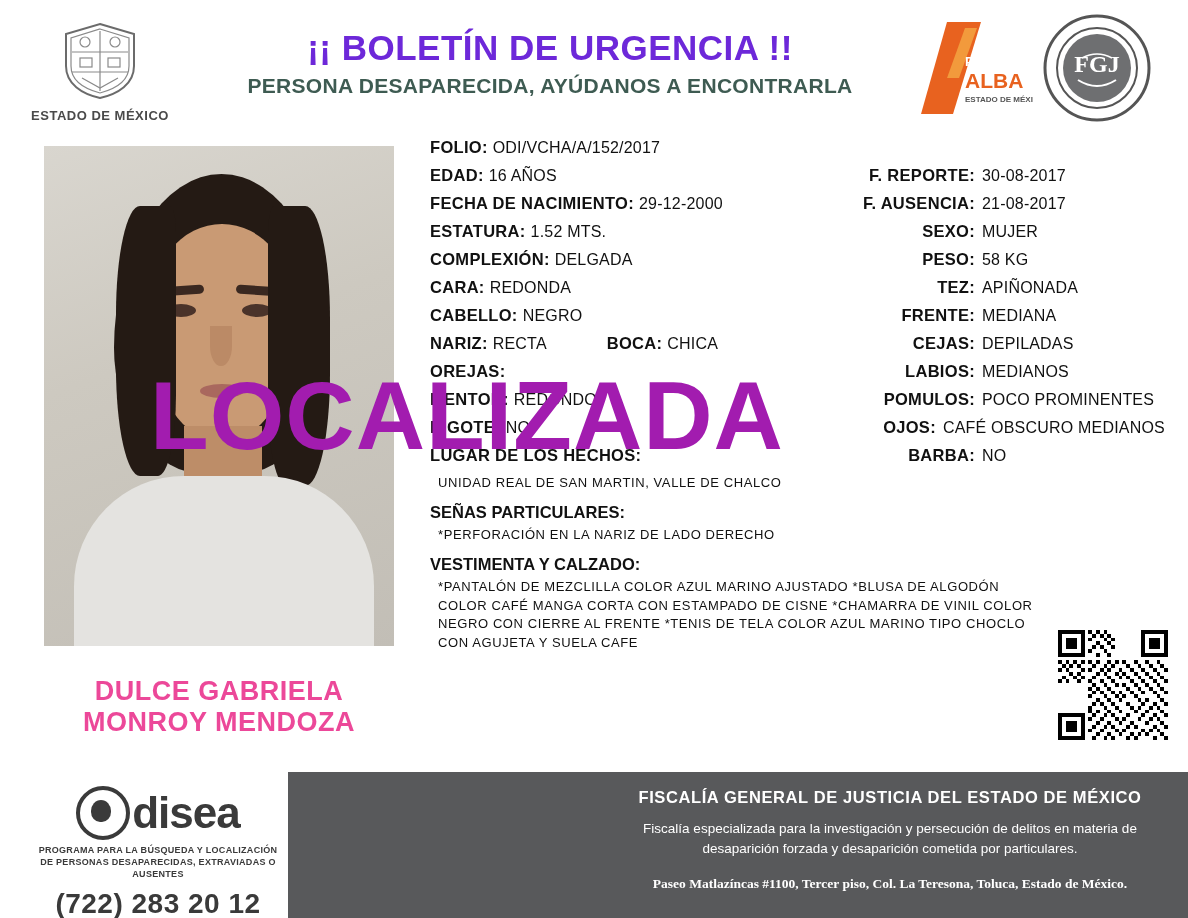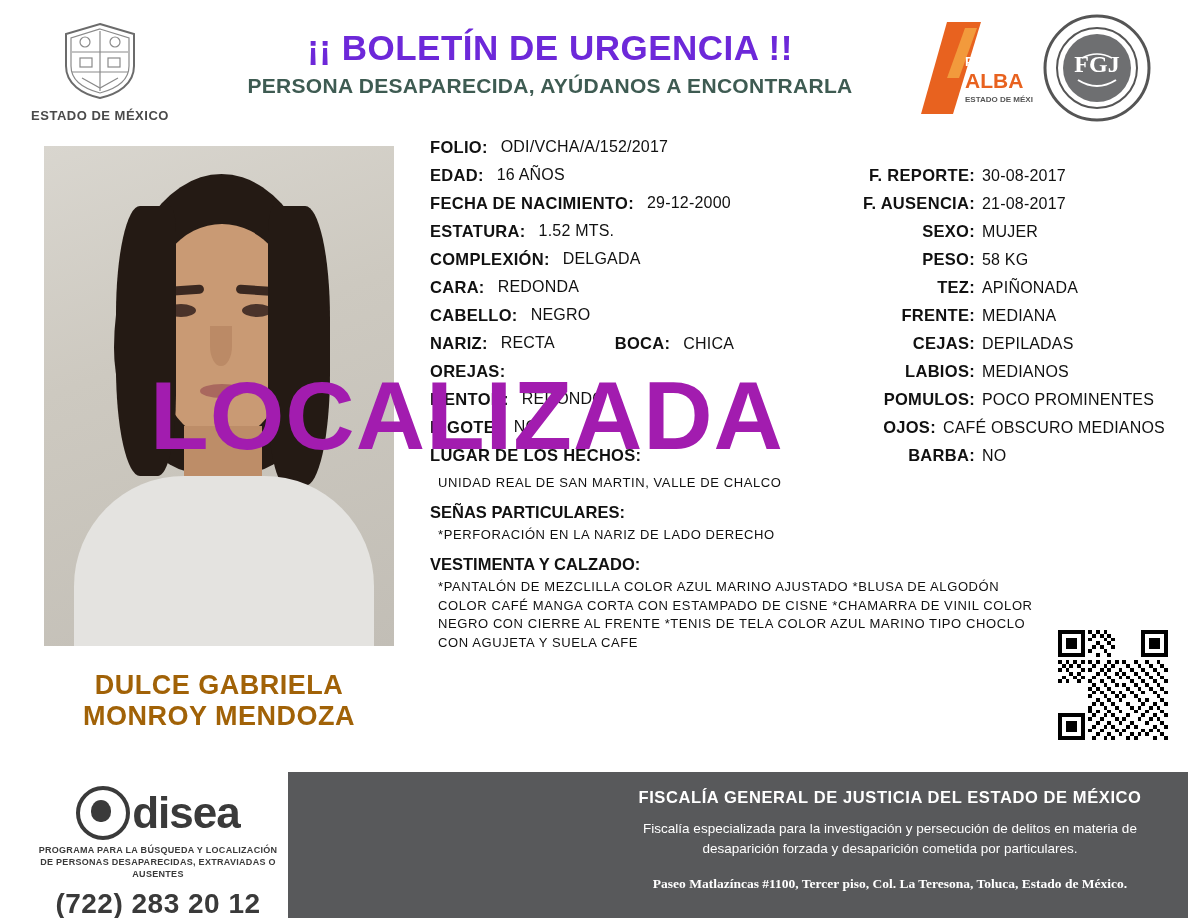--- a/index.html
+++ b/index.html
@@ -177,63 +177,63 @@
   .ph-hair-front-r {
     position: absolute;
     left: 224px;
     top: 60px;
     width: 62px;
     height: 280px;
     background: #241a14;
     border-radius: 10% 40% 40% 30%;
   }
   .photo-name {
-    margin-top: 24px;
+    margin-top: 30px;
     text-align: center;
     font-size: 27px;
     font-weight: bold;
-    color: #a16207;
+    color: #ec4899;
     line-height: 1.15;
     letter-spacing: 0.5px;
   }
 
   
   .data-panel {
     position: absolute;
     left: 430px;
     top: 138px;
     width: 740px;
   }
   .row {
     display: flex;
     align-items: baseline;
     margin-bottom: 9px;
   }
   .col-left {
     width: 395px;
     display: flex;
-    align-items: flex-start;
+    align-items: flex-end;
   }
   .col-right {
     width: 340px;
     display: flex;
     align-items: baseline;
     justify-content: flex-start;
   }
   .lbl {
     font-weight: bold;
     font-size: 16.5px;
     color: #111;
     letter-spacing: 0.3px;
     white-space: nowrap;
   }
   .val {
     font-size: 16px;
     color: #111;
-    margin-left: 13px;
+    margin-left: 5px;
     letter-spacing: 0.2px;
     white-space: nowrap;
   }
   
   .col-right .lbl-wrap {
     width: 150px;
     text-align: right;
   }
   .col-right .val {
     margin-left: 7px;

